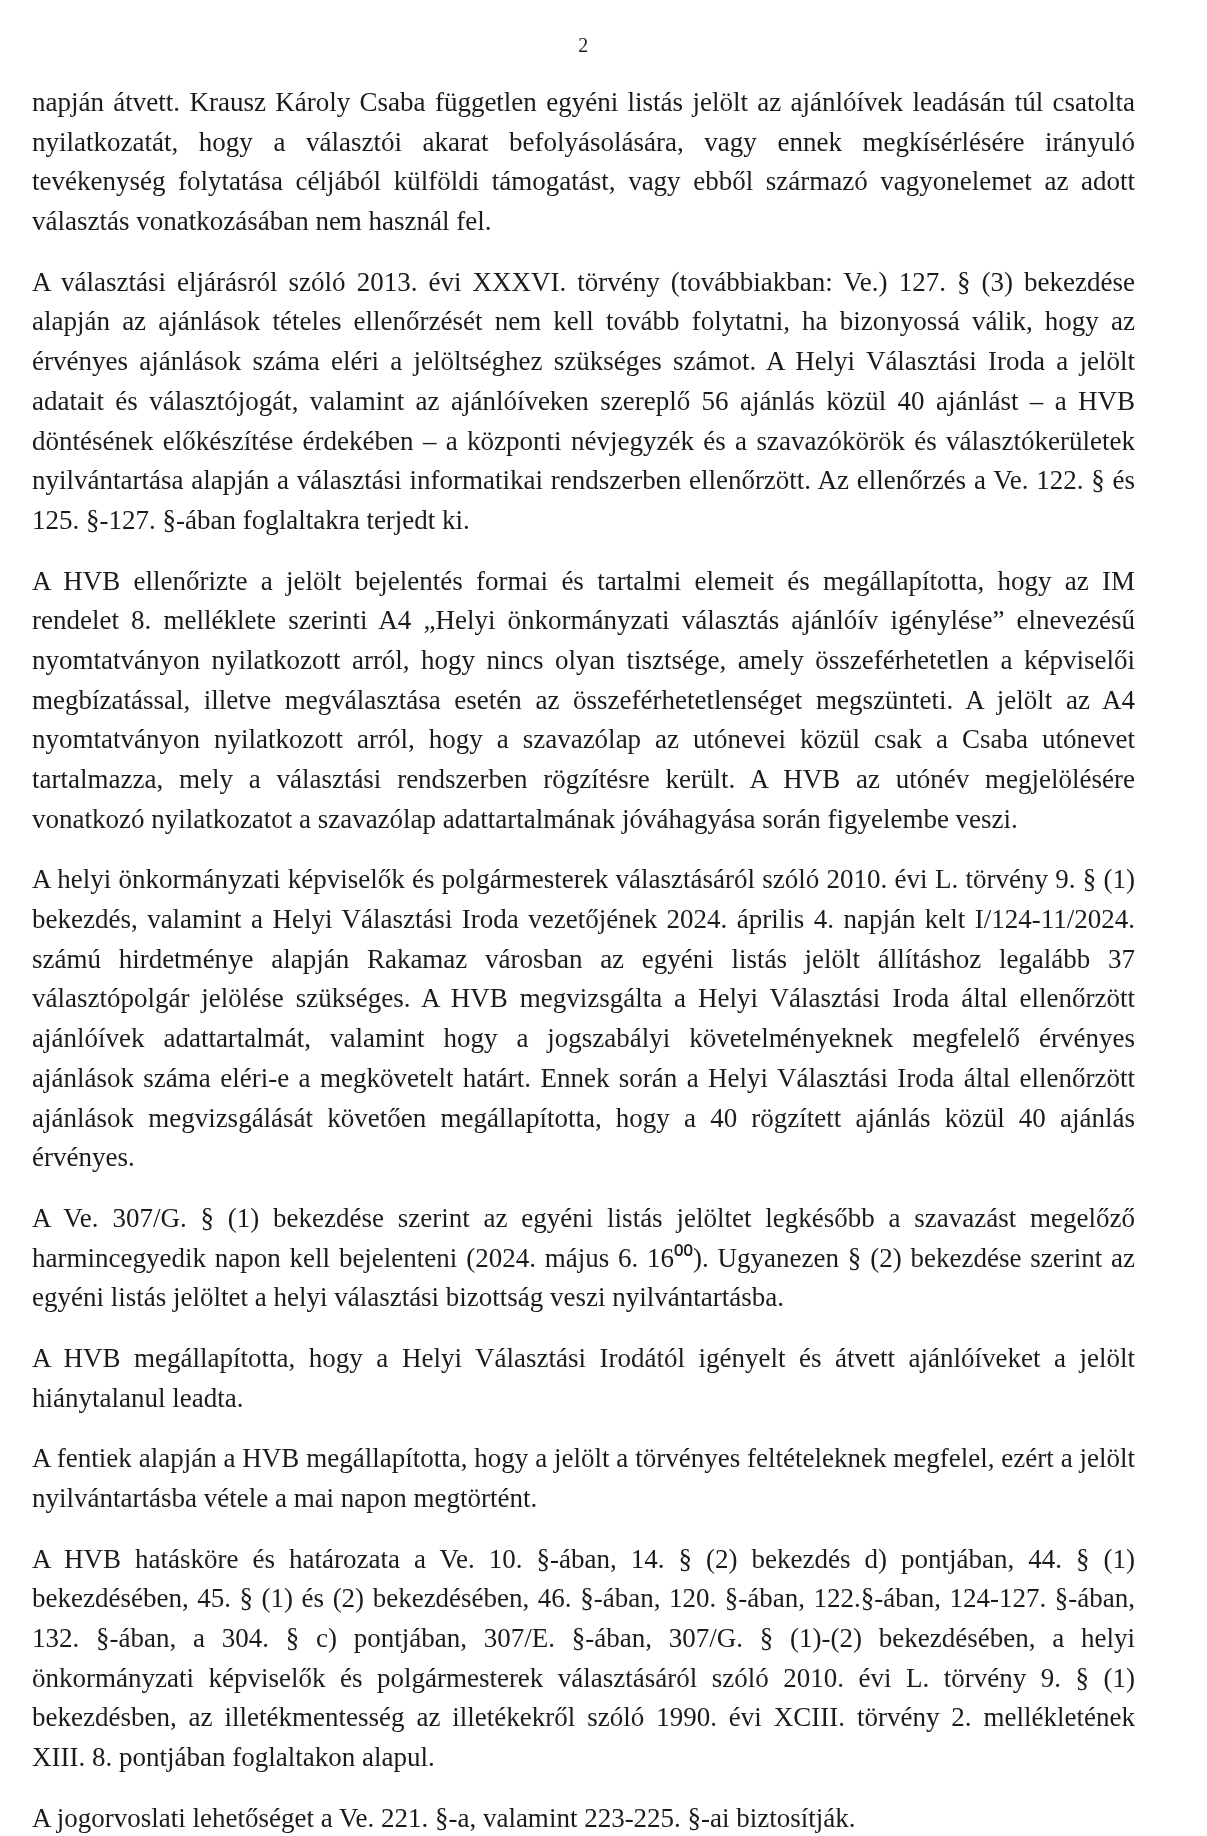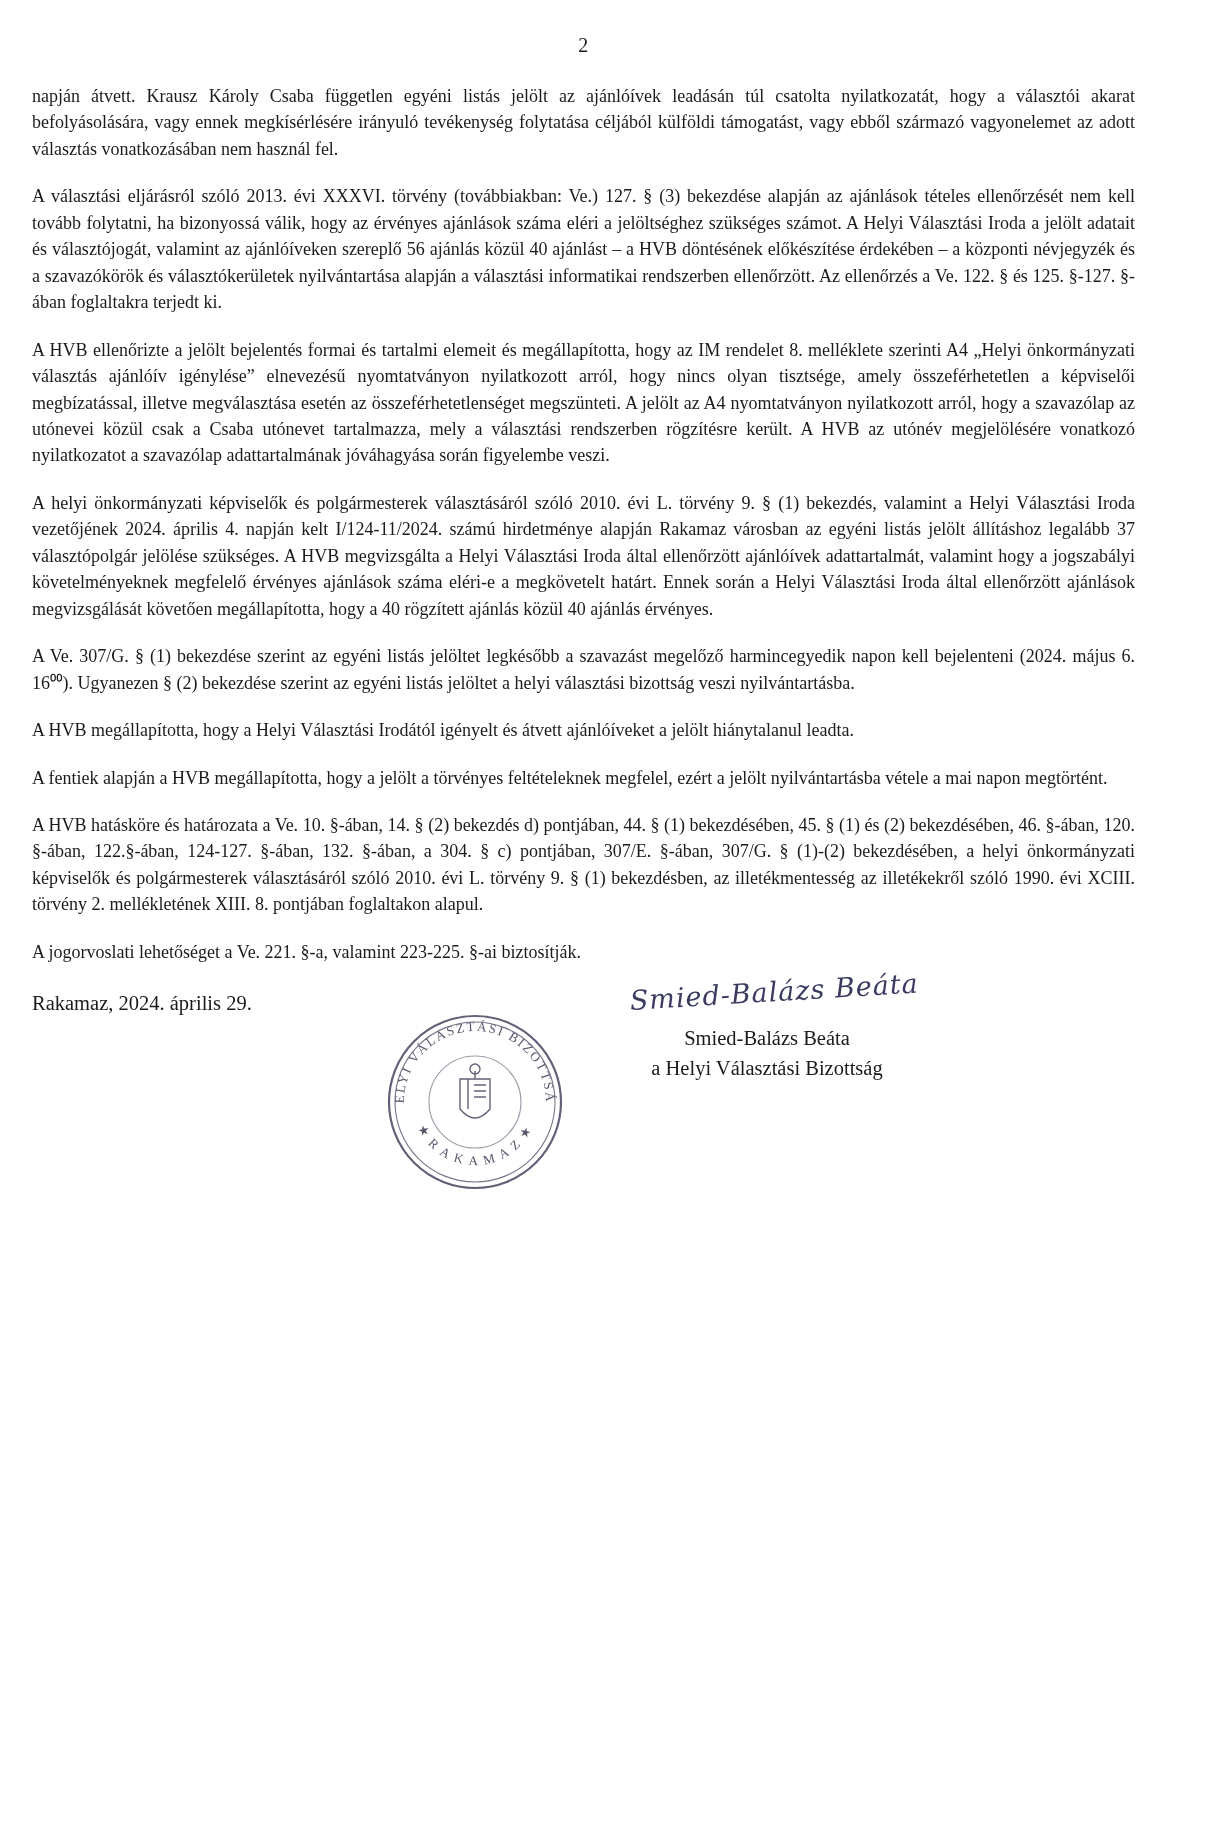--- a/index.html
+++ b/index.html
@@ -24,21 +24,21 @@
     text-align: center;
     font-size: 20px;
     margin: 0 0 26px 0;
     letter-spacing: 0.5px;
   }
   .doc-body {
     padding-left: 0px;
   }
   p.para {
     margin: 0 0 21px 0;
-    font-size: 18px;
+    font-size: 27px;
     line-height: 1.47;
     text-align: justify;
     text-justify: inter-word;
     hyphens: none;
   }
   p.para:last-of-type {
     margin-bottom: 9px;
   }
   .sig-block {
     position: relative;

